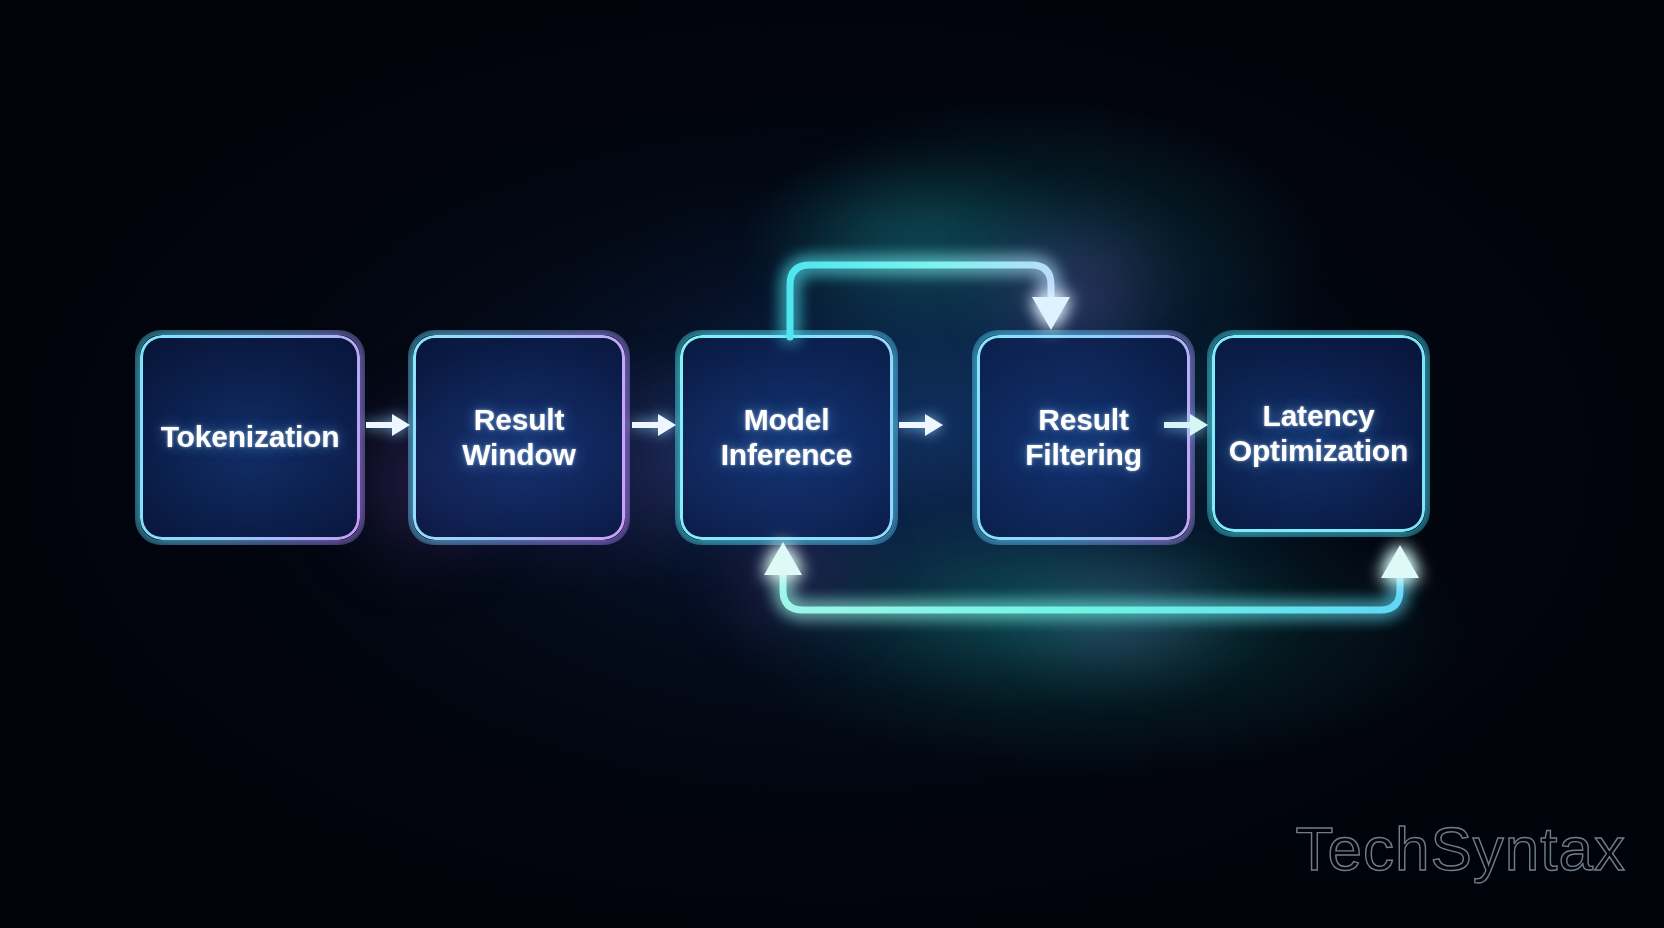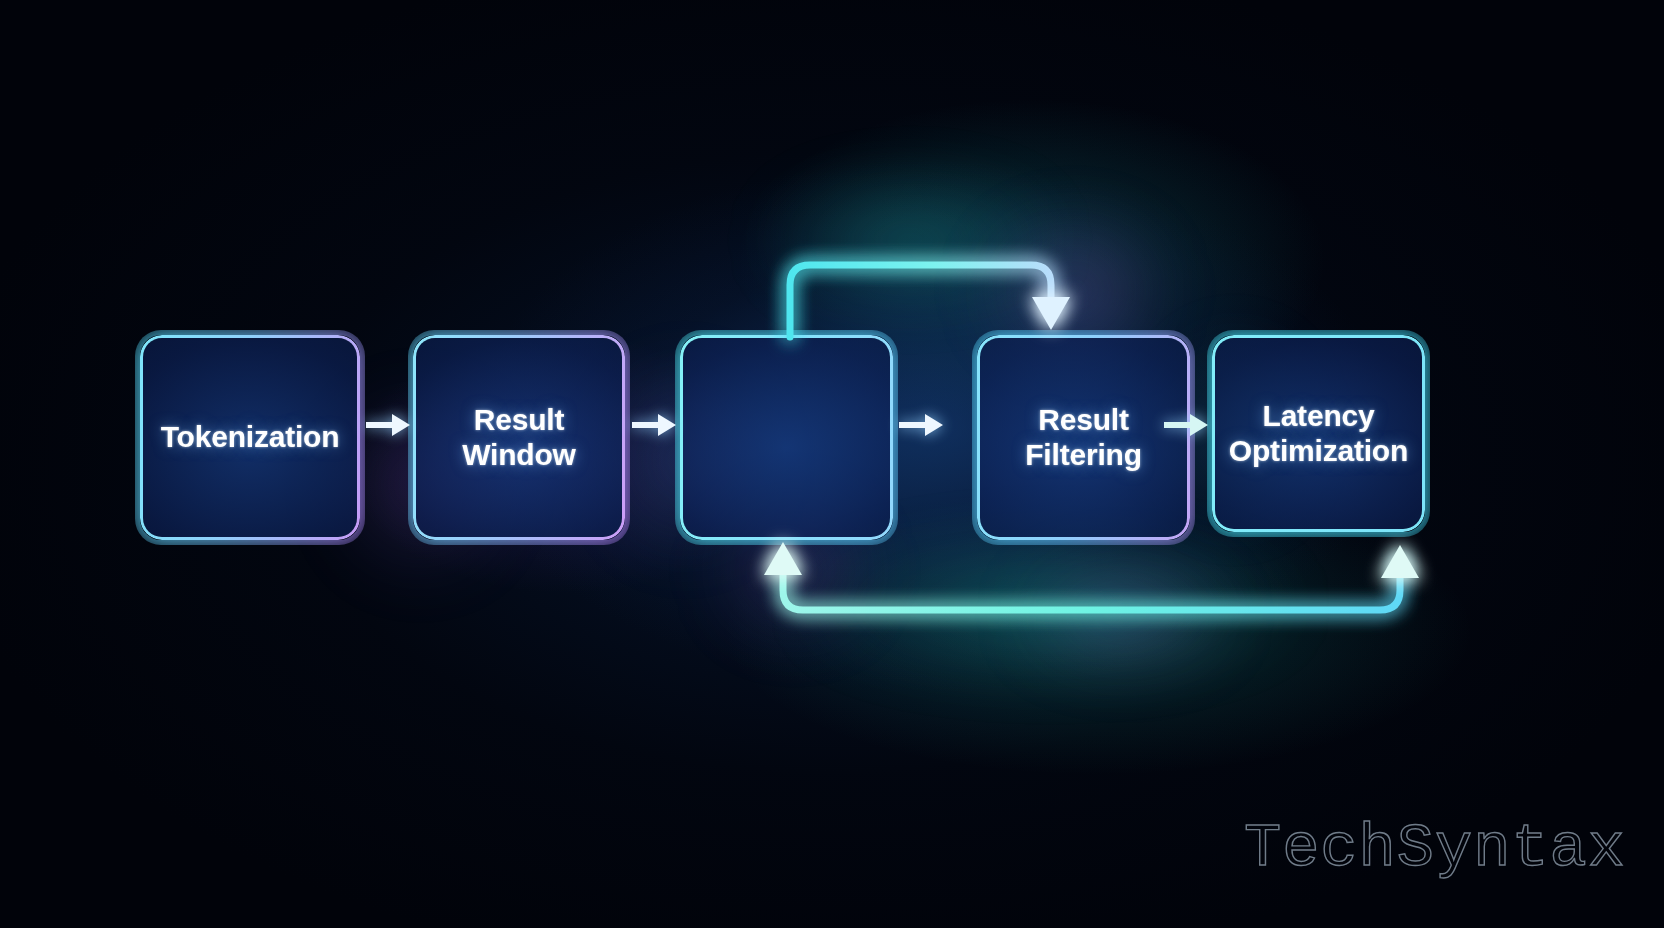--- a/index.html
+++ b/index.html
@@ -108,21 +108,21 @@
     position: absolute;
     right: 38px;
     bottom: 44px;
     font-size: 62px;
     font-weight: normal;
     letter-spacing: 1px;
     color: transparent;
     -webkit-text-stroke: 1.4px rgba(196,214,232,0.62);
     opacity: 0.92;
     z-index: 9;
-    font-family: Liberation Mono, monospace;
+    font-family: Liberation Sans, sans-serif;
   }
 </style>
 </head>
 <body>
 
 <div id="stage">
 
   <div class="smudge sm1"></div>
   <div class="smudge sm2"></div>
   <div class="smudge sm3"></div>
@@ -186,20 +186,22 @@
     <div class="fill"></div>
     <div class="frame" style="background:linear-gradient(100deg,#8de7fc 0%,#9ccdfb 40%,#cd9df8 100%);"></div>
     <div class="label">Result
 Window</div>
   </div>
 
   <div class="node" style="left:680px; top:335px; width:213px; height:205px;">
     <div class="glowframe" style="background:linear-gradient(100deg,#4ae6ef 0%,#52d6f6 50%,#5fc8fb 100%);"></div>
     <div class="fill"></div>
     <div class="frame" style="background:linear-gradient(100deg,#84f2f7 0%,#87e2fc 50%,#93d8fd 100%);"></div>
+    <div class="label">Model
+Inference</div>
   </div>
 
   <div class="node" style="left:945px; top:335px; width:213px; height:205px;margin-left:32px;">
     <div class="glowframe" style="background:linear-gradient(100deg,#4fd5f7 0%,#63bcf9 48%,#ae86ef 100%);"></div>
     <div class="fill"></div>
     <div class="frame" style="background:linear-gradient(100deg,#87e6fc 0%,#8fd0fc 48%,#c5a5f7 100%);"></div>
     <div class="label">Result
 Filtering</div>
   </div>
 

